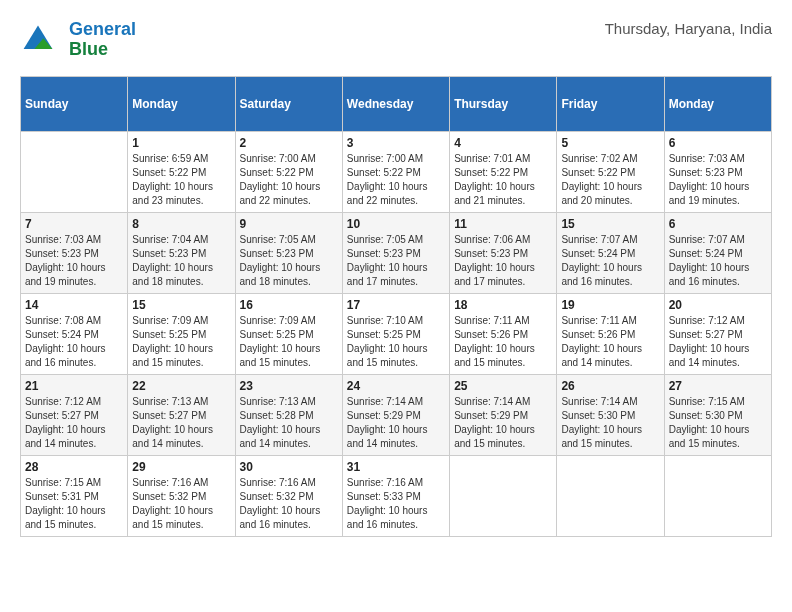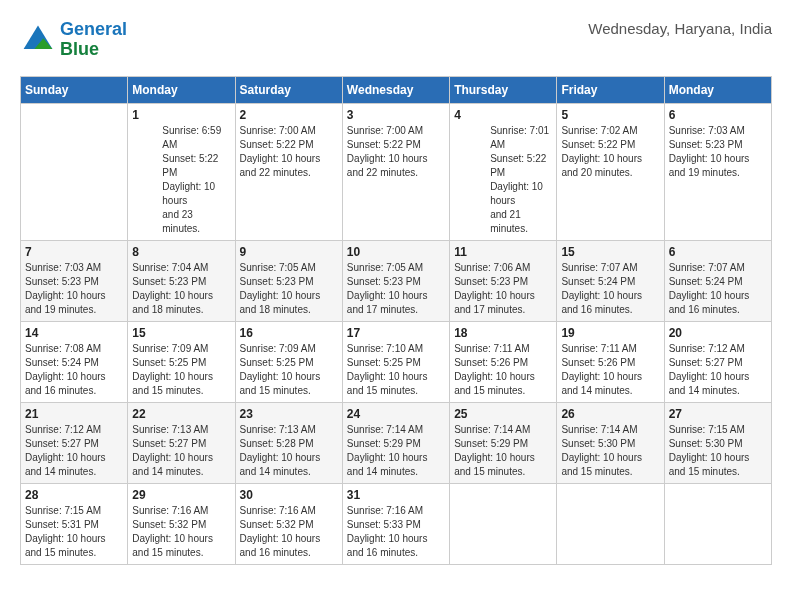--- a/index.html
+++ b/index.html
@@ -12,21 +12,21 @@
     }
     .header-area {
       display: flex;
       justify-content: space-between;
       align-items: flex-start;
       margin-bottom: 16px;
     }
     .logo {
       display: flex;
       align-items: center;
-      gap: 4px;
+      gap: 13px;
     }
     .logo-text {
       font-size: 18px;
       font-weight: bold;
       color: #333;
       line-height: 1.1;
     }
     .logo-text span {
       color: #1a75bb;
     }
@@ -47,21 +47,21 @@
       color: #555;
     }
     .calendar-table {
       width: 100%;
       border-collapse: collapse;
       font-size: 11px;
     }
     .calendar-table th {
       background: #2a6db5;
       color: #fff;
-      padding: 6px 4px;
+      padding: 20px 4px;
       text-align: left;
       font-size: 12px;
       font-weight: bold;
       border: 1px solid #ccc;
     }
     .calendar-table td {
       border: 1px solid #ccc;
       vertical-align: top;
       padding: 4px;
       width: 107px;
@@ -94,63 +94,63 @@
     <svg class="logo-icon" viewBox="0 0 40 40">
       <polygon points="20,4 36,30 4,30" fill="#1a75bb"></polygon>
       <polygon points="26,18 36,30 16,30" fill="#2a9d2a"></polygon>
     </svg>
     <div class="logo-text">
       <div><span>General</span></div>
       <div><span style="color:#15803d">Blue</span></div>
     </div>
   </div>
   <div class="title-area">
-    <div class="location">Wednesday, Haryana, India</div>
+    <div class="location">Thursday, Haryana, India</div>
   </div>
 </div>
 
 <table class="calendar-table">
   <thead>
     <tr>
     <th>Sunday</th>
         <th>Monday</th>
         <th>Saturday</th>
         <th>Wednesday</th>
         <th>Thursday</th>
         <th>Friday</th>
         <th>Monday</th>
       </tr>
   </thead>
   <tbody id="calendar-body">
   <tr>
         <td class="empty-cell"></td>
         <td>
           <div class="day-number">1</div>
-          <div class="day-info" style="white-space: pre-line; margin-left: 30px;">Sunrise: 6:59 AM
+          <div class="day-info" style="white-space: pre-line;">Sunrise: 6:59 AM
 Sunset: 5:22 PM
 Daylight: 10 hours
 and 23 minutes.</div>
         </td>
         <td>
           <div class="day-number">2</div>
           <div class="day-info" style="white-space: pre-line;">Sunrise: 7:00 AM
 Sunset: 5:22 PM
 Daylight: 10 hours
 and 22 minutes.</div>
         </td>
         <td>
           <div class="day-number">3</div>
           <div class="day-info" style="white-space: pre-line;">Sunrise: 7:00 AM
 Sunset: 5:22 PM
 Daylight: 10 hours
 and 22 minutes.</div>
         </td>
         <td>
           <div class="day-number">4</div>
-          <div class="day-info" style="white-space: pre-line; margin-left: 36px;">Sunrise: 7:01 AM
+          <div class="day-info" style="white-space: pre-line;">Sunrise: 7:01 AM
 Sunset: 5:22 PM
 Daylight: 10 hours
 and 21 minutes.</div>
         </td>
         <td>
           <div class="day-number">5</div>
           <div class="day-info" style="white-space: pre-line;">Sunrise: 7:02 AM
 Sunset: 5:22 PM
 Daylight: 10 hours
 and 20 minutes.</div>

